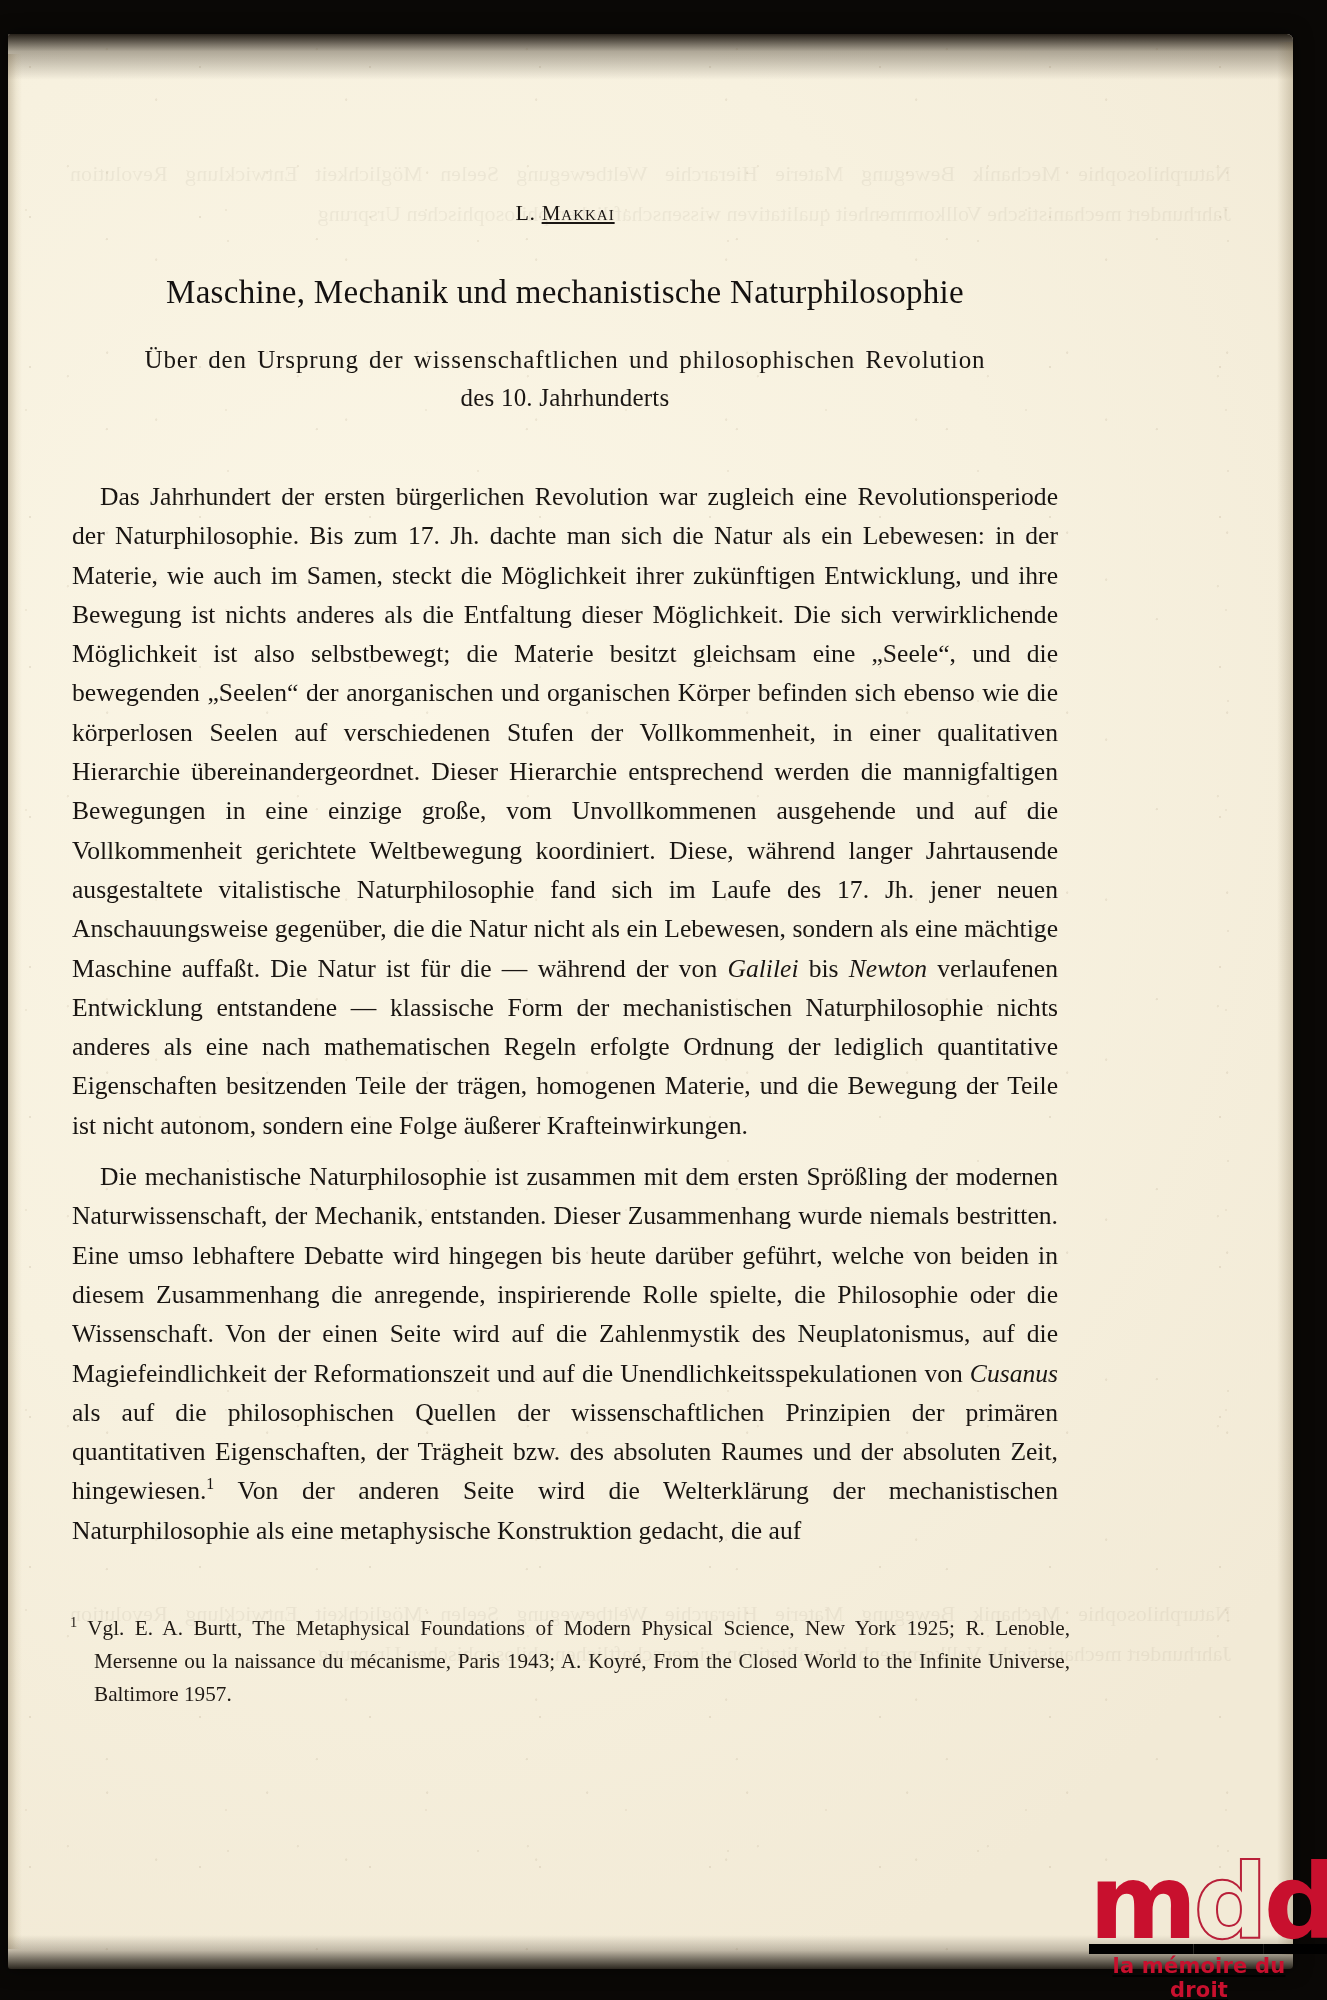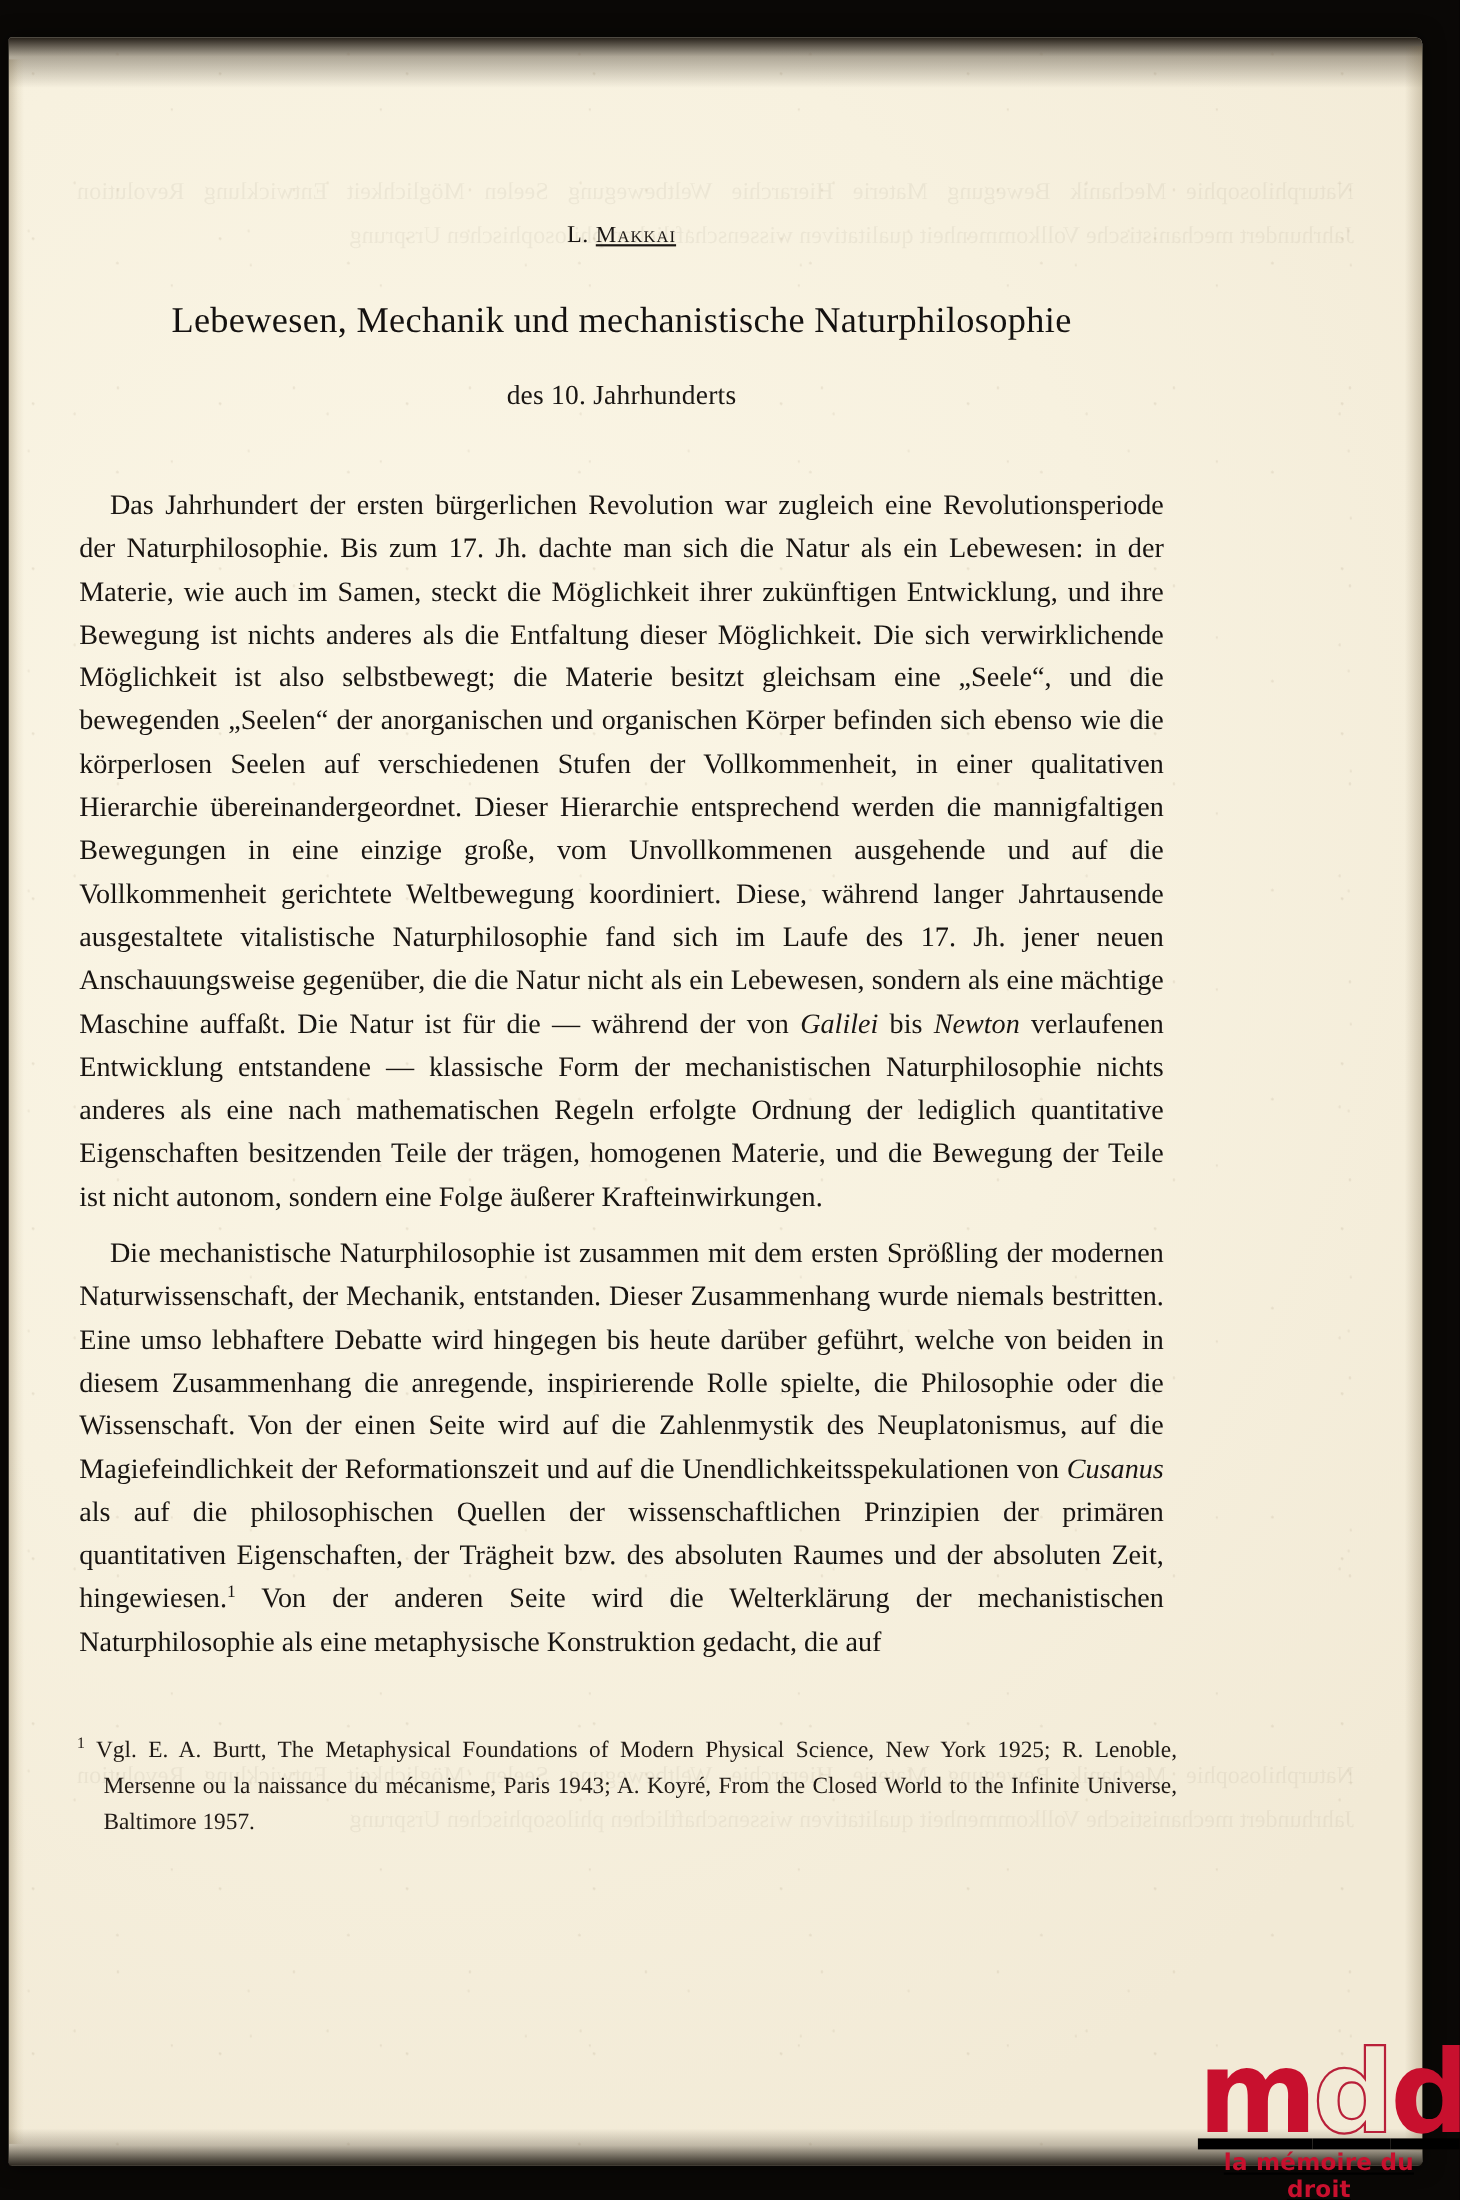--- a/index.html
+++ b/index.html
@@ -253,23 +253,24 @@
     <div class="bleed" id="bleed-bottom">Naturphilosophie Mechanik Bewegung Materie Hierarchie Weltbewegung Seelen Möglichkeit Entwicklung Revolution Jahrhundert mechanistische Vollkommenheit qualitativen wissenschaftlichen philosophischen Ursprung</div>
 
     <div id="grain"></div>
 
     <div id="content">
 
       <div id="running-author">
         <span class="initial">L. </span><span class="smallcaps">Makkai</span>
       </div>
 
-      <h1 id="article-title">Lebewesen, Mechanik und mechanistische Naturphilosophie</h1>
+      <h1 id="article-title">Maschine, Mechanik und mechanistische Naturphilosophie</h1>
 
       <div id="article-subtitle">
+        <span class="sub-line-1">Über den Ursprung der wissenschaftlichen und philosophischen Revolution</span>
         <span class="sub-line-2">des 10. Jahrhunderts</span>
       </div>
 
       <div id="body-text">
 
         <p><span>Das Jahrhundert der ersten bürgerlichen Revolution war zugleich eine Revolutionsperiode der Naturphilosophie. Bis zum 17. Jh. dachte man sich die Natur als ein Lebewesen: in der Materie, wie auch im Samen, steckt die Möglichkeit ihrer zukünftigen Entwicklung, und ihre Bewegung ist nichts anderes als die Entfaltung dieser Möglichkeit. Die sich verwirklichende Möglichkeit ist also selbstbewegt; die Materie besitzt gleichsam eine „Seele“, und die bewegenden „Seelen“ der anorganischen und organischen Körper befinden sich ebenso wie die körperlosen Seelen auf verschiedenen Stufen der Vollkommenheit, in einer qualitativen Hierarchie übereinandergeordnet. Dieser Hierarchie entsprechend werden die mannigfaltigen Bewegungen in eine einzige große, vom Unvollkommenen ausgehende und auf die Vollkommenheit gerichtete Weltbewegung koordiniert. Diese, während langer Jahrtausende ausgestaltete vitalistische Naturphilosophie fand sich im Laufe des 17. Jh. jener neuen Anschauungsweise gegenüber, die die Natur nicht als ein Lebewesen, sondern als eine mächtige Maschine auffaßt. Die Natur ist für die — während der von </span><i>Galilei</i><span> bis </span><i>Newton</i><span> verlaufenen Entwicklung entstandene — klassische Form der mechanistischen Naturphilosophie nichts anderes als eine nach mathematischen Regeln erfolgte Ordnung der lediglich quantitative Eigenschaften besitzenden Teile der trägen, homogenen Materie, und die Bewegung der Teile ist nicht autonom, sondern eine Folge äußerer Krafteinwirkungen.</span></p>
 
         <p><span>Die mechanistische Naturphilosophie ist zusammen mit dem ersten Sprößling der modernen Naturwissenschaft, der Mechanik, entstanden. Dieser Zusammenhang wurde niemals bestritten. Eine umso lebhaftere Debatte wird hingegen bis heute darüber geführt, welche von beiden in diesem Zusammenhang die anregende, inspirierende Rolle spielte, die Philosophie oder die Wissenschaft. Von der einen Seite wird auf die Zahlenmystik des Neuplatonismus, auf die Magiefeindlichkeit der Reformationszeit und auf die Unendlichkeitsspekulationen von </span><i>Cusanus</i><span> als auf die philosophischen Quellen der wissenschaftlichen Prinzipien der primären quantitativen Eigenschaften, der Trägheit bzw. des absoluten Raumes und der absoluten Zeit, hingewiesen.</span><sup>1</sup><span> Von der anderen Seite wird die Welterklärung der mechanistischen Naturphilosophie als eine metaphysische Konstruktion gedacht, die auf</span></p>
 
       </div>

